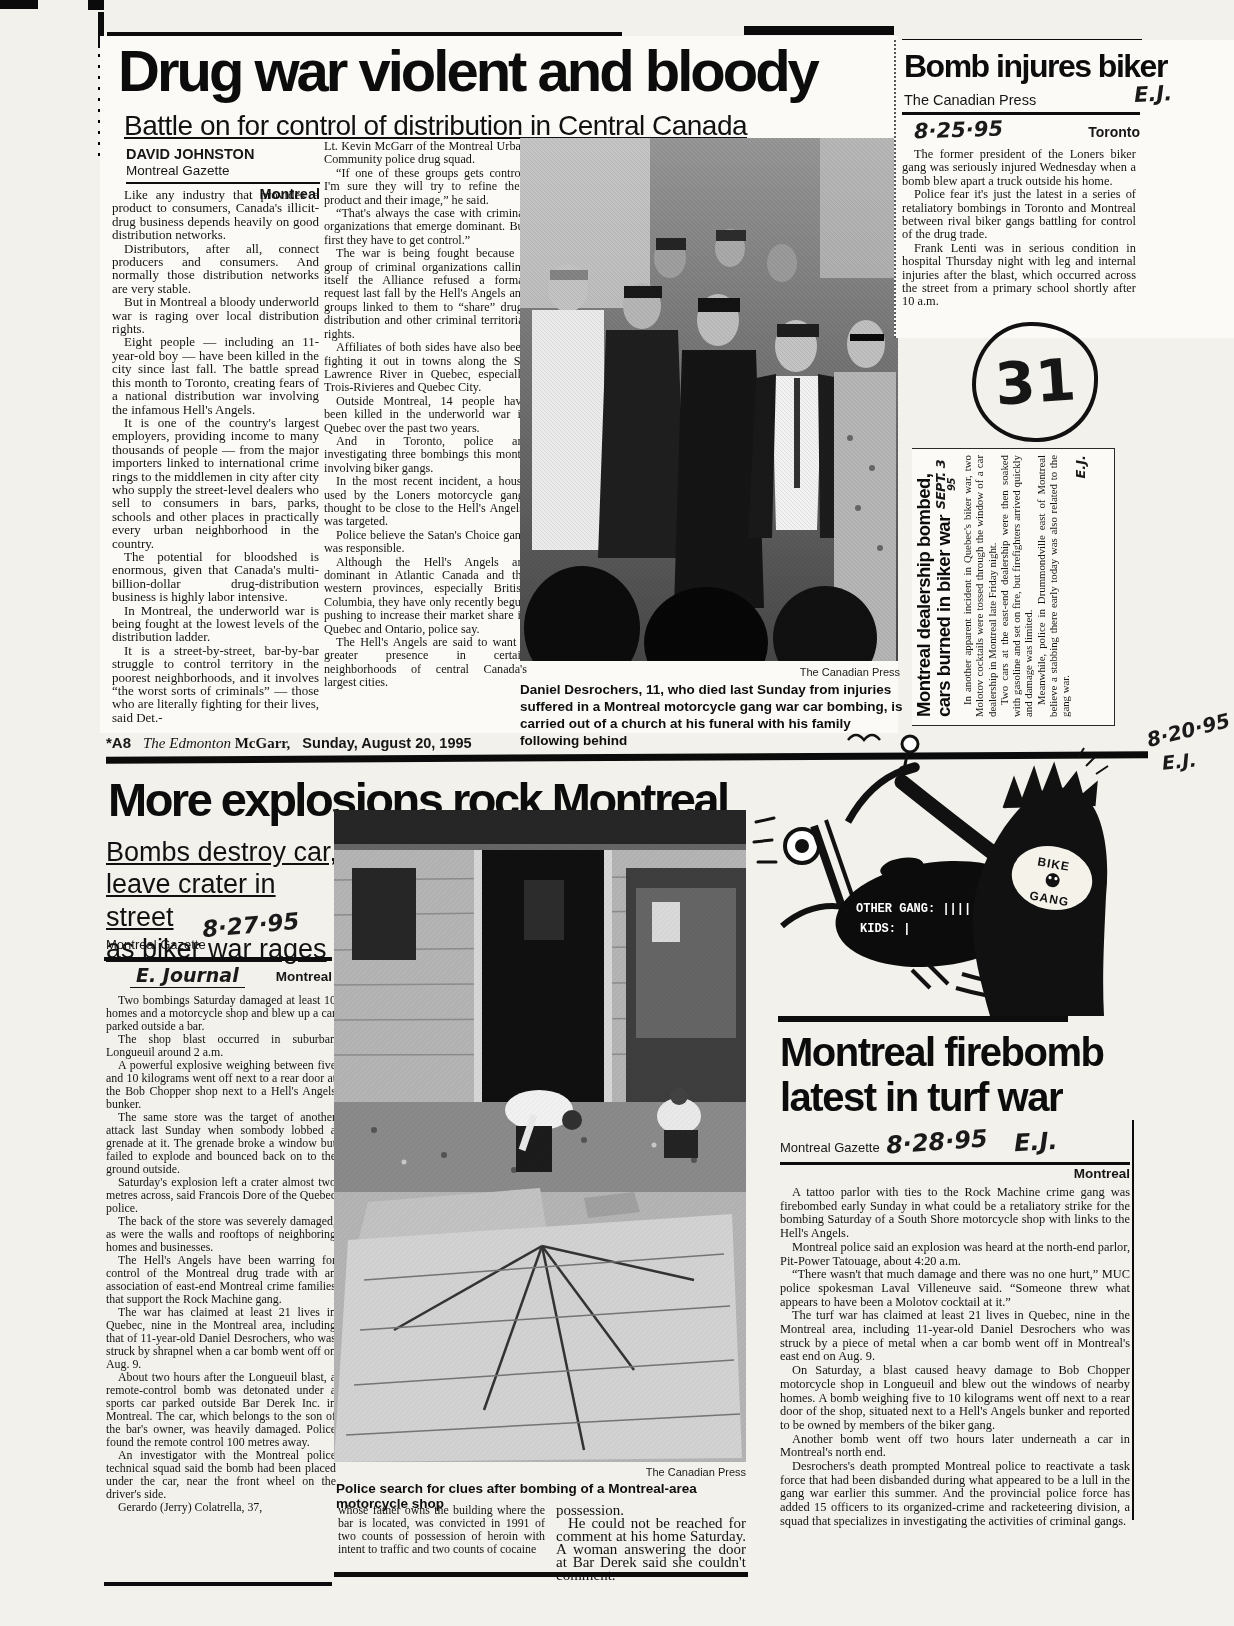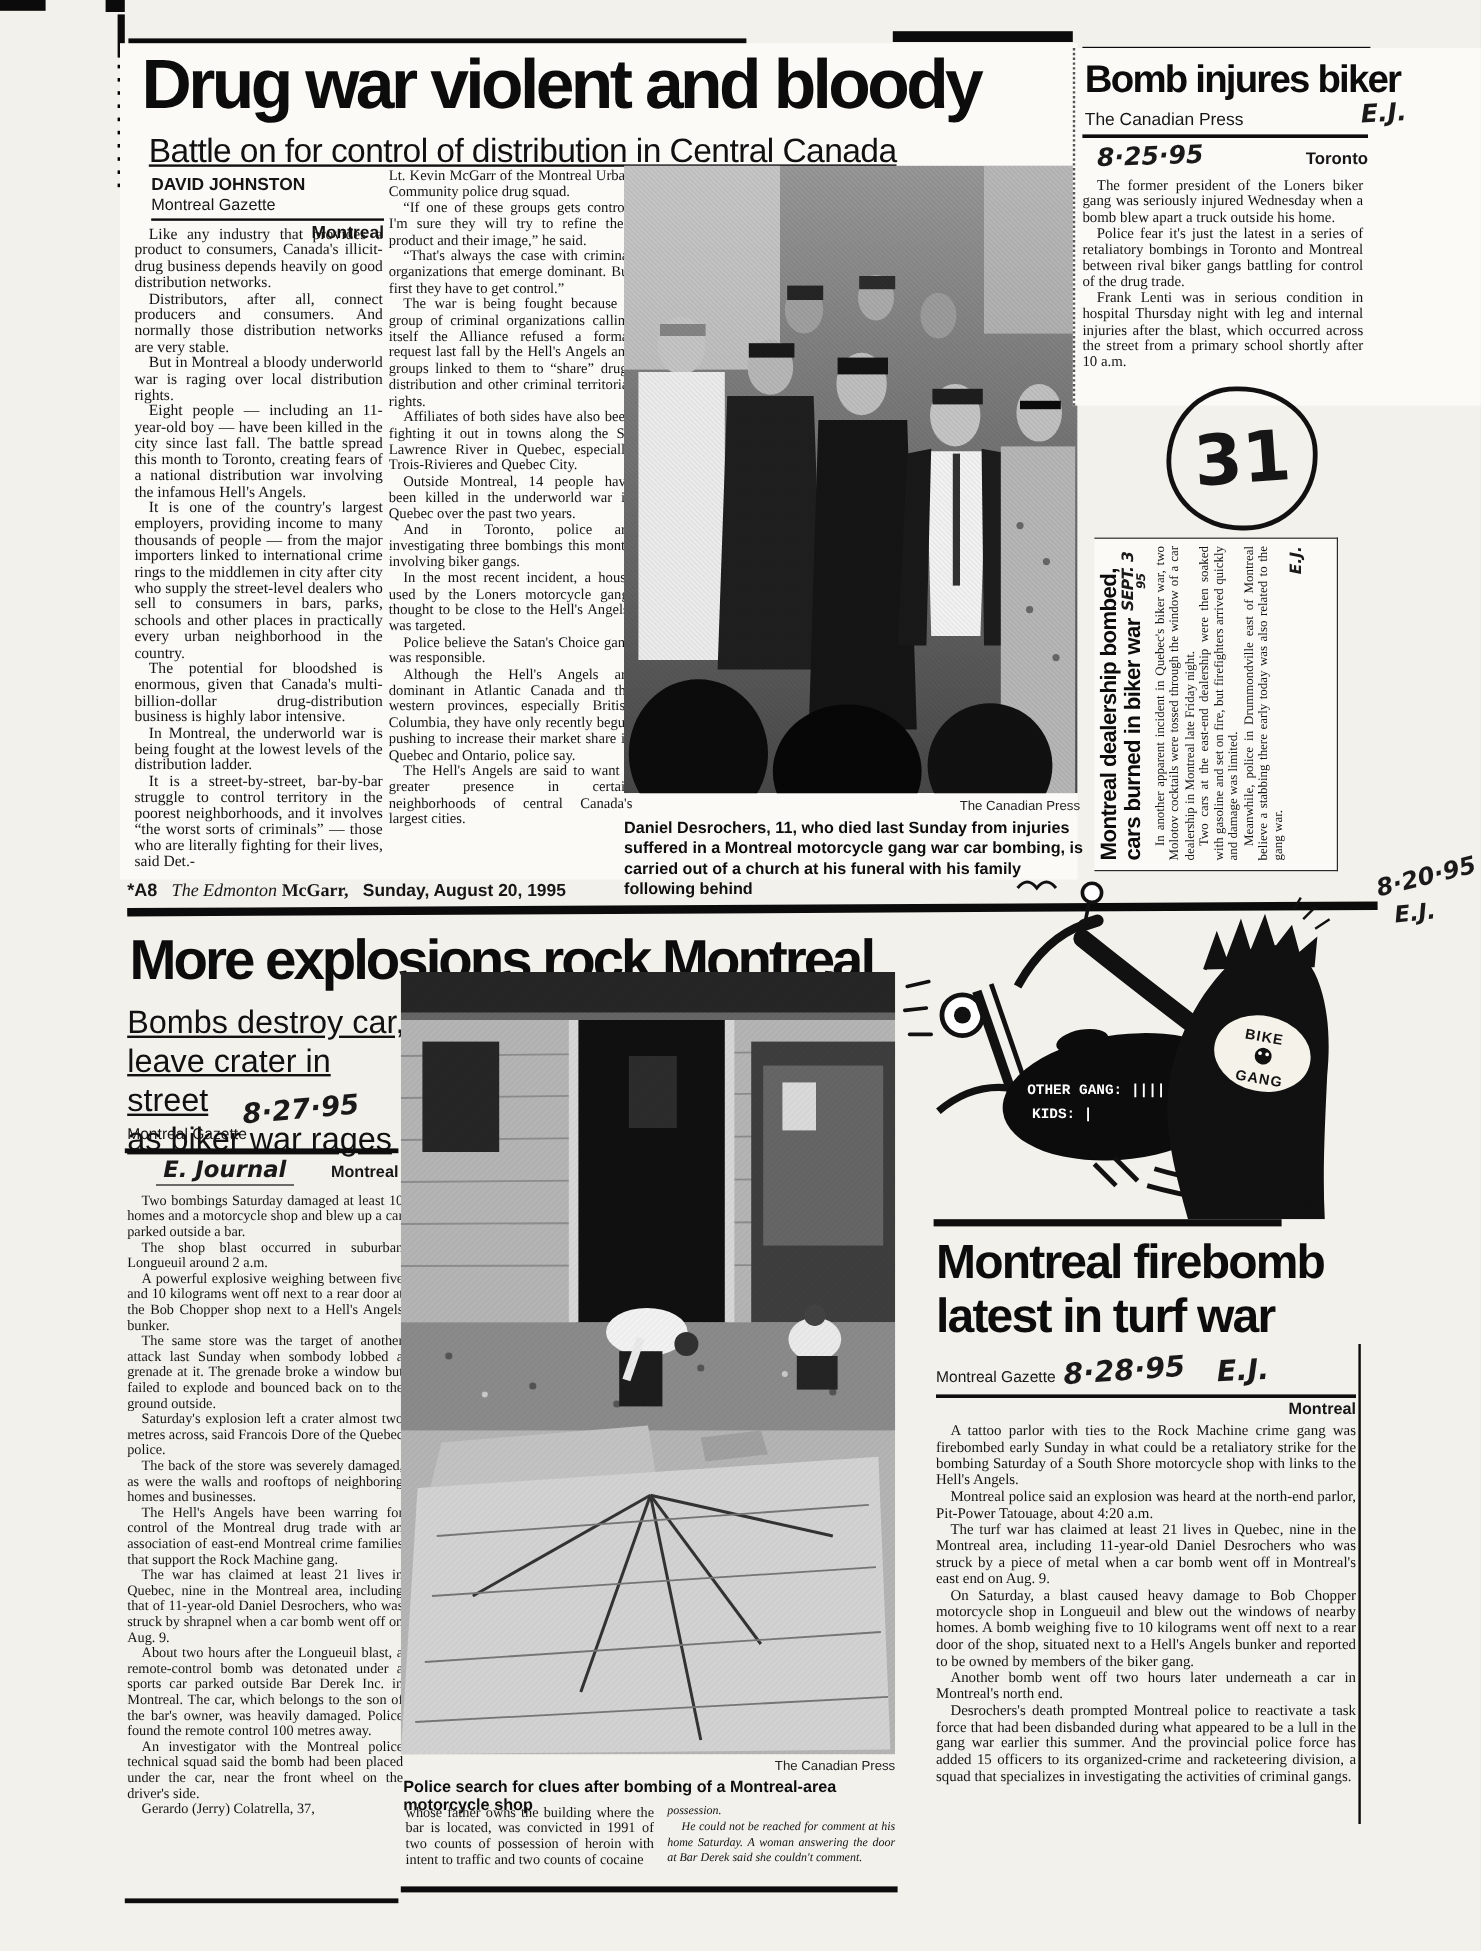--- a/index.html
+++ b/index.html
@@ -298,21 +298,21 @@
       </g>
       <polygon points="250,388 300,382 306,402 254,408" fill="#a39e91"></polygon>
       <rect width="412" height="652" fill="url(#hatchP)" opacity="0.08"></rect>
     </svg>
   </div>
   <div class="credit" style="position:absolute;left:334px;top:1466px;width:412px;">The Canadian Press</div>
   <div class="caption" style="position:absolute;left:336px;top:1481px;width:414px;font-size:13.5px;">Police search for clues after bombing of a Montreal-area motorcycle shop</div>
   <div class="body-col" style="position:absolute;left:338px;top:1504px;width:207px;font-size:11.9px;line-height:12.9px;">
     <p style="text-indent:0;">whose father owns the building where the bar is located, was convicted in 1991 of two counts of possession of heroin with intent to traffic and two counts of cocaine</p>
   </div>
-  <div class="body-col" style="position:absolute;left:556px;top:1504px;width:190px;font-size:10px;line-height:12.9px;font-style:italic;">
+  <div class="body-col" style="position:absolute;left:556px;top:1504px;width:190px;font-size:15px;line-height:12.9px;">
     <p style="text-indent:0;">possession.</p>
     <p>He could not be reached for comment at his home Saturday. A woman answering the door at Bar Derek said she couldn't comment.</p>
   </div>
   <div class="rule" style="position:absolute;left:334px;top:1572px;width:414px;height:5px;"></div>
 
   <div class="abs" style="left:752px;top:726px;width:365px;height:290px;">
     <svg width="365" height="290" viewBox="0 0 365 290">
 
       <g stroke="#111" stroke-width="3" stroke-linecap="round">
         <line x1="4" y1="96" x2="22" y2="92"></line>
@@ -374,20 +374,21 @@
       <span style="display:block;">latest in turf war</span>
     </div>
     <div class="sans" style="position:absolute;left:6px;top:130px;font-size:13px;">Montreal Gazette</div>
     <div class="hand" style="position:absolute;left:112px;top:118px;font-size:24px;transform:rotate(-4deg);white-space:nowrap;">8·28·95</div>
     <div class="hand" style="position:absolute;left:240px;top:118px;font-size:24px;transform:rotate(-3deg);">E.J.</div>
     <div class="rule" style="position:absolute;left:6px;top:152px;width:350px;height:3px;"></div>
     <div class="dateline" style="position:absolute;left:6px;top:156px;width:350px;font-size:13.5px;">Montreal</div>
     <div class="body-col" style="position:absolute;left:6px;top:176px;width:350px;font-size:12.4px;line-height:13.7px;">
       <p>A tattoo parlor with ties to the Rock Machine crime gang was firebombed early Sunday in what could be a retaliatory strike for the bombing Saturday of a South Shore motorcycle shop with links to the Hell's Angels.</p>
       <p>Montreal police said an explosion was heard at the north-end parlor, Pit-Power Tatouage, about 4:20 a.m.</p>
+      <p>“There wasn't that much damage and there was no one hurt,” MUC police spokesman Laval Villeneuve said. “Someone threw what appears to have been a Molotov cocktail at it.”</p>
       <p>The turf war has claimed at least 21 lives in Quebec, nine in the Montreal area, including 11-year-old Daniel Desrochers who was struck by a piece of metal when a car bomb went off in Montreal's east end on Aug. 9.</p>
       <p>On Saturday, a blast caused heavy damage to Bob Chopper motorcycle shop in Longueuil and blew out the windows of nearby homes. A bomb weighing five to 10 kilograms went off next to a rear door of the shop, situated next to a Hell's Angels bunker and reported to be owned by members of the biker gang.</p>
       <p>Another bomb went off two hours later underneath a car in Montreal's north end.</p>
       <p>Desrochers's death prompted Montreal police to reactivate a task force that had been disbanded during what appeared to be a lull in the gang war earlier this summer. And the provincial police force has added 15 officers to its organized-crime and racketeering division, a squad that specializes in investigating the activities of criminal gangs.</p>
     </div>
   </div>
   <div class="bar" style="left:1132px;top:1120px;width:2px;height:400px;"></div>
 
 </div>
 

